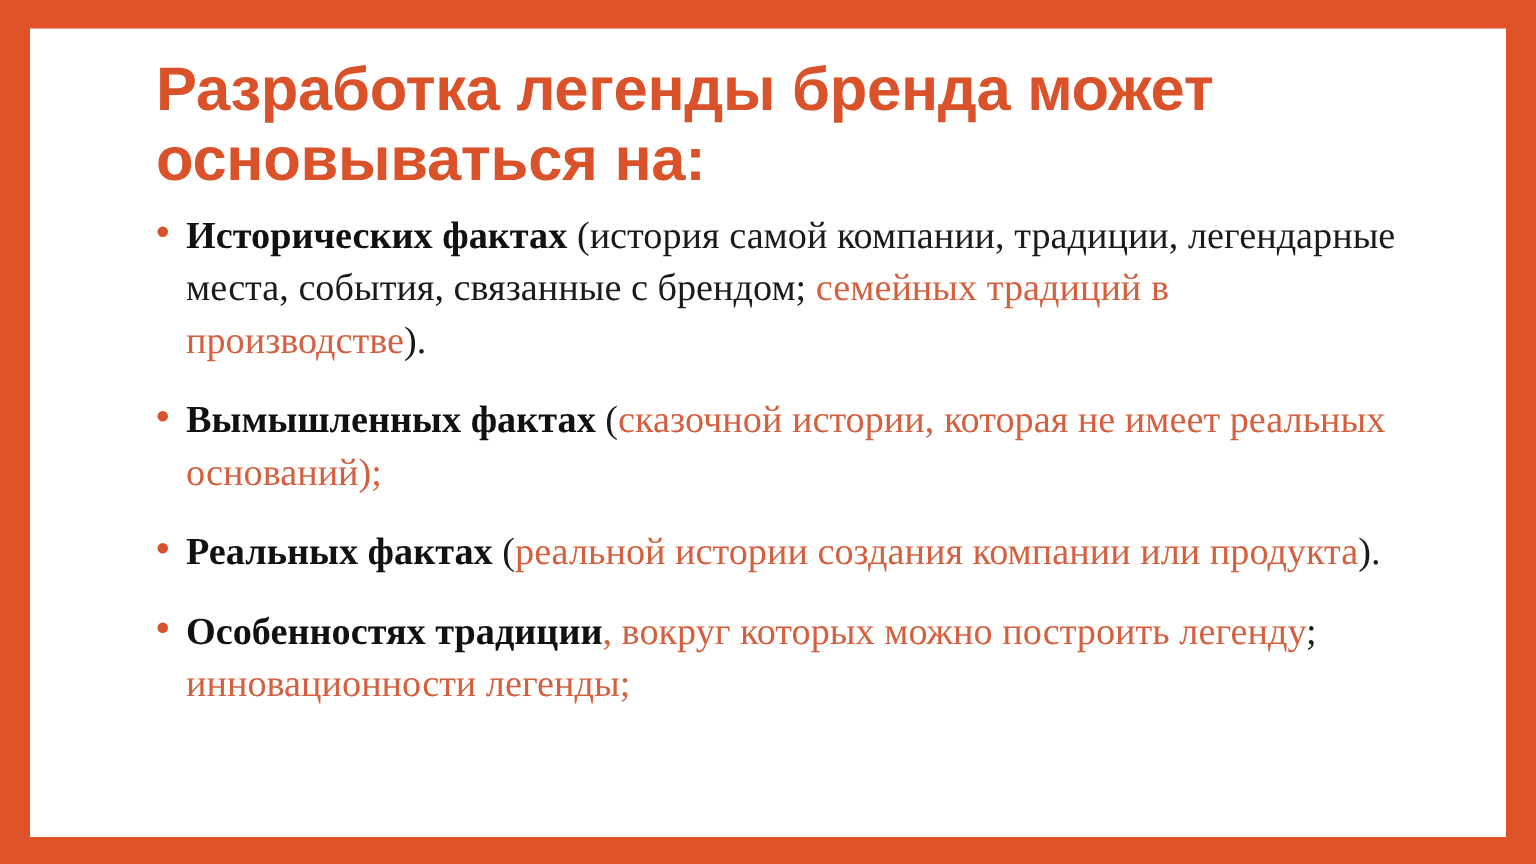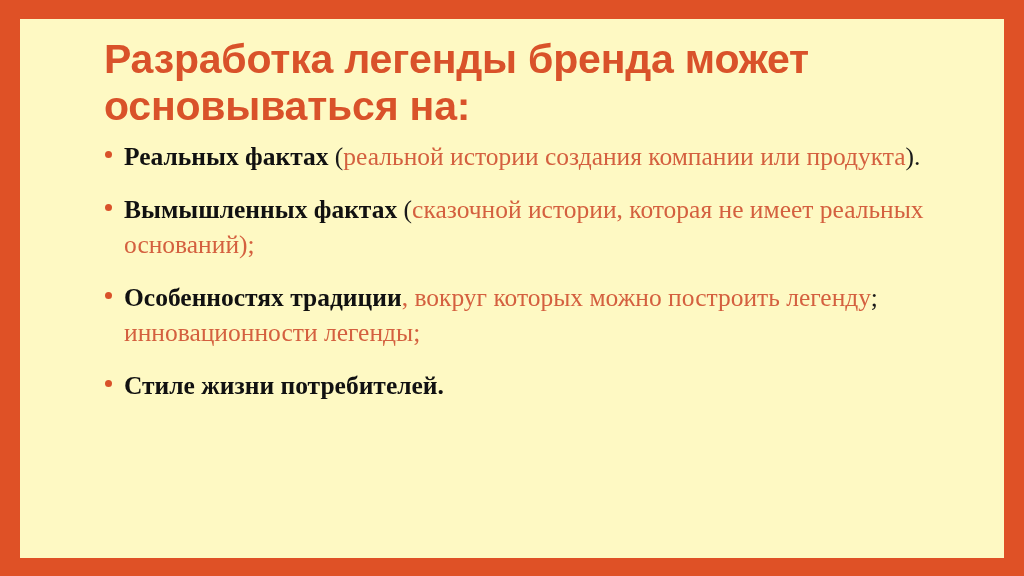--- a/index.html
+++ b/index.html
@@ -19,21 +19,21 @@
     width: 1024px;
     height: 576px;
     box-sizing: border-box;
     background: #df5126;
     padding: 19px 20px 18px 20px;
   }
   .slide-inner {
     position: relative;
     width: 100%;
     height: 100%;
-    background: #fef9c3;
+    background: #ffffff;
     box-sizing: border-box;
     overflow: hidden;
   }
 
   
   .slide-title {
     position: absolute;
     left: 84px;
     top: 17px;
     width: 790px;
@@ -91,20 +91,20 @@
 </style>
 </head>
 <body>
 
 <div class="slide">
   <div class="slide-inner">
 
     <h1 class="slide-title">Разработка легенды бренда может основываться на:</h1>
 
     <ul class="bullet-list">
+        <li class="bullet-item"><span class="bullet-marker"></span><span class="lead">Исторических фактах</span><span class="blk"> (история самой компании, традиции, легендарные места, события, связанные с брендом; </span><span class="org">семейных традиций в производстве</span><span class="blk">).</span></li>
+        <li class="bullet-item"><span class="bullet-marker"></span><span class="lead">Вымышленных фактах</span><span class="blk"> (</span><span class="org">сказочной истории, которая не имеет реальных оснований);</span></li>
         <li class="bullet-item"><span class="bullet-marker"></span><span class="lead">Реальных фактах</span><span class="blk"> (</span><span class="org">реальной истории создания компании или продукта</span><span class="blk">).</span></li>
-        <li class="bullet-item"><span class="bullet-marker"></span><span class="lead">Вымышленных фактах</span><span class="blk"> (</span><span class="org">сказочной истории, которая не имеет реальных оснований);</span></li>
         <li class="bullet-item"><span class="bullet-marker"></span><span class="lead">Особенностях традиции</span><span class="org">, вокруг которых можно построить легенду</span><span class="blk">; </span><span class="org">инновационности легенды;</span></li>
-        <li class="bullet-item"><span class="bullet-marker"></span><span class="lead">Стиле жизни потребителей.</span></li>
       </ul>
 
   </div>
 </div>
 
 </body></html>

